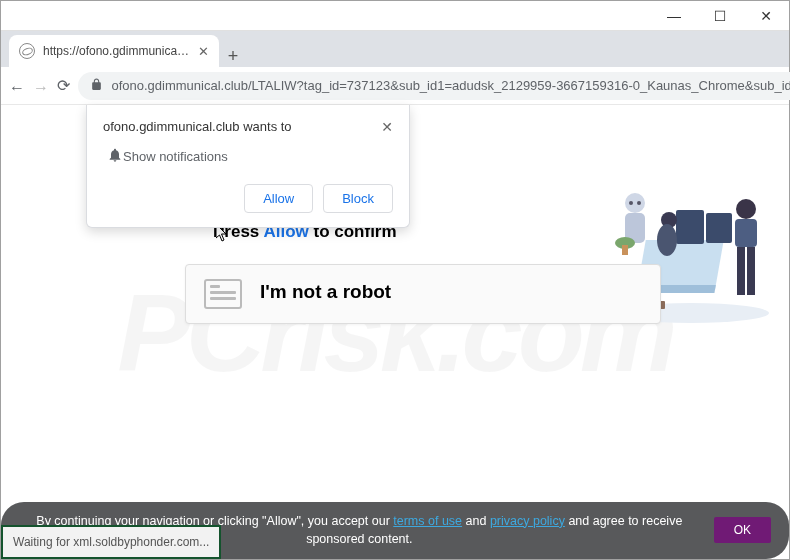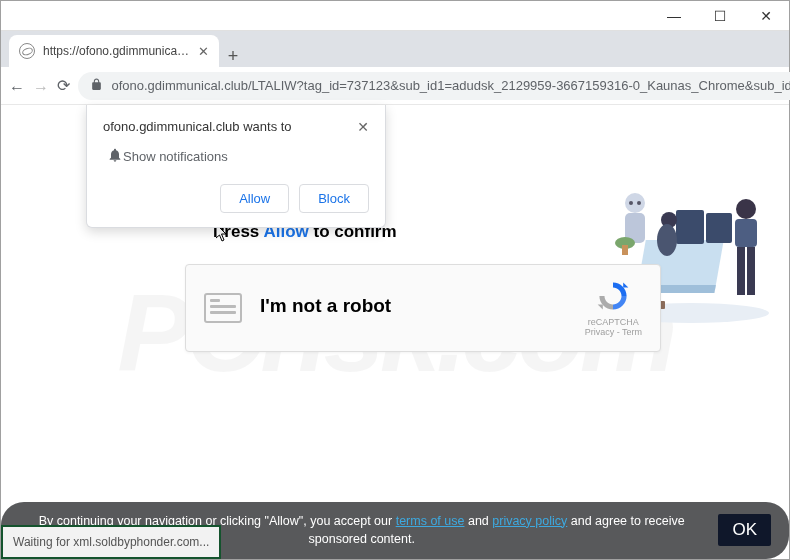--- a/index.html
+++ b/index.html
@@ -117,21 +117,21 @@
       font-weight: bold;
       color: rgba(0,0,0,0.04);
       font-style: italic;
       letter-spacing: -5px;
       pointer-events: none;
     }
     .permission-popup {
       position: absolute;
       top: 0;
       left: 85px;
-      width: 300px;
+      width: 324px;
       background: #fff;
       border: 1px solid #dadce0;
       border-top: none;
       border-radius: 0 0 6px 6px;
       box-shadow: 0 4px 12px rgba(0,0,0,0.15);
       padding: 14px 16px;
       z-index: 100;
     }
     .popup-header {
       display: flex;
@@ -241,25 +241,25 @@
       padding: 10px 18px;
       display: flex;
       align-items: center;
       justify-content: center;
       gap: 14px;
       border-radius: 23px;
     }
     .cookie-text { text-align: center; line-height: 1.5; }
     .cookie-text a { color: #3da9e0; text-decoration: underline; }
     .ok-btn {
-      background: #0f172a;
+      background: #701a75;
       color: #fff;
       border: none;
-      padding: 6px 14px;
-      font-size: 17px;
+      padding: 6px 20px;
+      font-size: 12px;
       border-radius: 2px;
     }
     .status-bar {
       position: absolute;
       bottom: 0;
       left: 0;
       background: #f2f2f2;
       border: 2px solid #14532d;
       font-size: 12px;
       color: #555;
@@ -337,33 +337,20 @@
     </div>
 
     <div class="captcha-card">
       <div class="fake-checkbox">
         <div style="width:40%"></div>
           <div></div>
           <div></div>
       </div>
       <div class="captcha-text">
         <div class="captcha-title">I'm not a robot</div>
-      </div>
-      <div class="recaptcha-badge">
-        <div class="recaptcha-icon">
-          <svg width="34" height="34" viewBox="0 0 40 40">
-              <path d="M36 20c0-8.8-7.2-16-16-16v6c5.5 0 10 4.5 10 10h6z" fill="#1c6ef2"></path>
-              <path d="M20 36c8.8 0 16-7.2 16-16h-6c0 5.5-4.5 10-10 10v6z" fill="#4285f4"></path>
-              <path d="M4 20c0 8.8 7.2 16 16 16v-6c-5.5 0-10-4.5-10-10H4z" fill="#ababab"></path>
-              <polygon points="32,4 38,10 32,10" fill="#1c6ef2"></polygon>
-              <polygon points="8,36 2,30 8,30" fill="#ababab"></polygon>
-            </svg>
-        </div>
-        <div>reCAPTCHA</div>
-        <div>Privacy - Term</div>
       </div>
     </div>
 
     <div class="illustration">
       <svg width="160" height="160" viewBox="0 0 160 160">
         <ellipse cx="80" cy="148" rx="78" ry="10" fill="#e8eef5"></ellipse>
         <rect x="48" y="75" width="78" height="50" fill="#c9dff0" transform="skewX(-10)"></rect>
         <rect x="48" y="120" width="78" height="8" fill="#9fbfda" transform="skewX(-10)"></rect>
         <rect x="65" y="45" width="28" height="34" fill="#3b4b6b" rx="2"></rect>
         <rect x="95" y="48" width="26" height="30" fill="#3b4b6b" rx="2"></rect>

